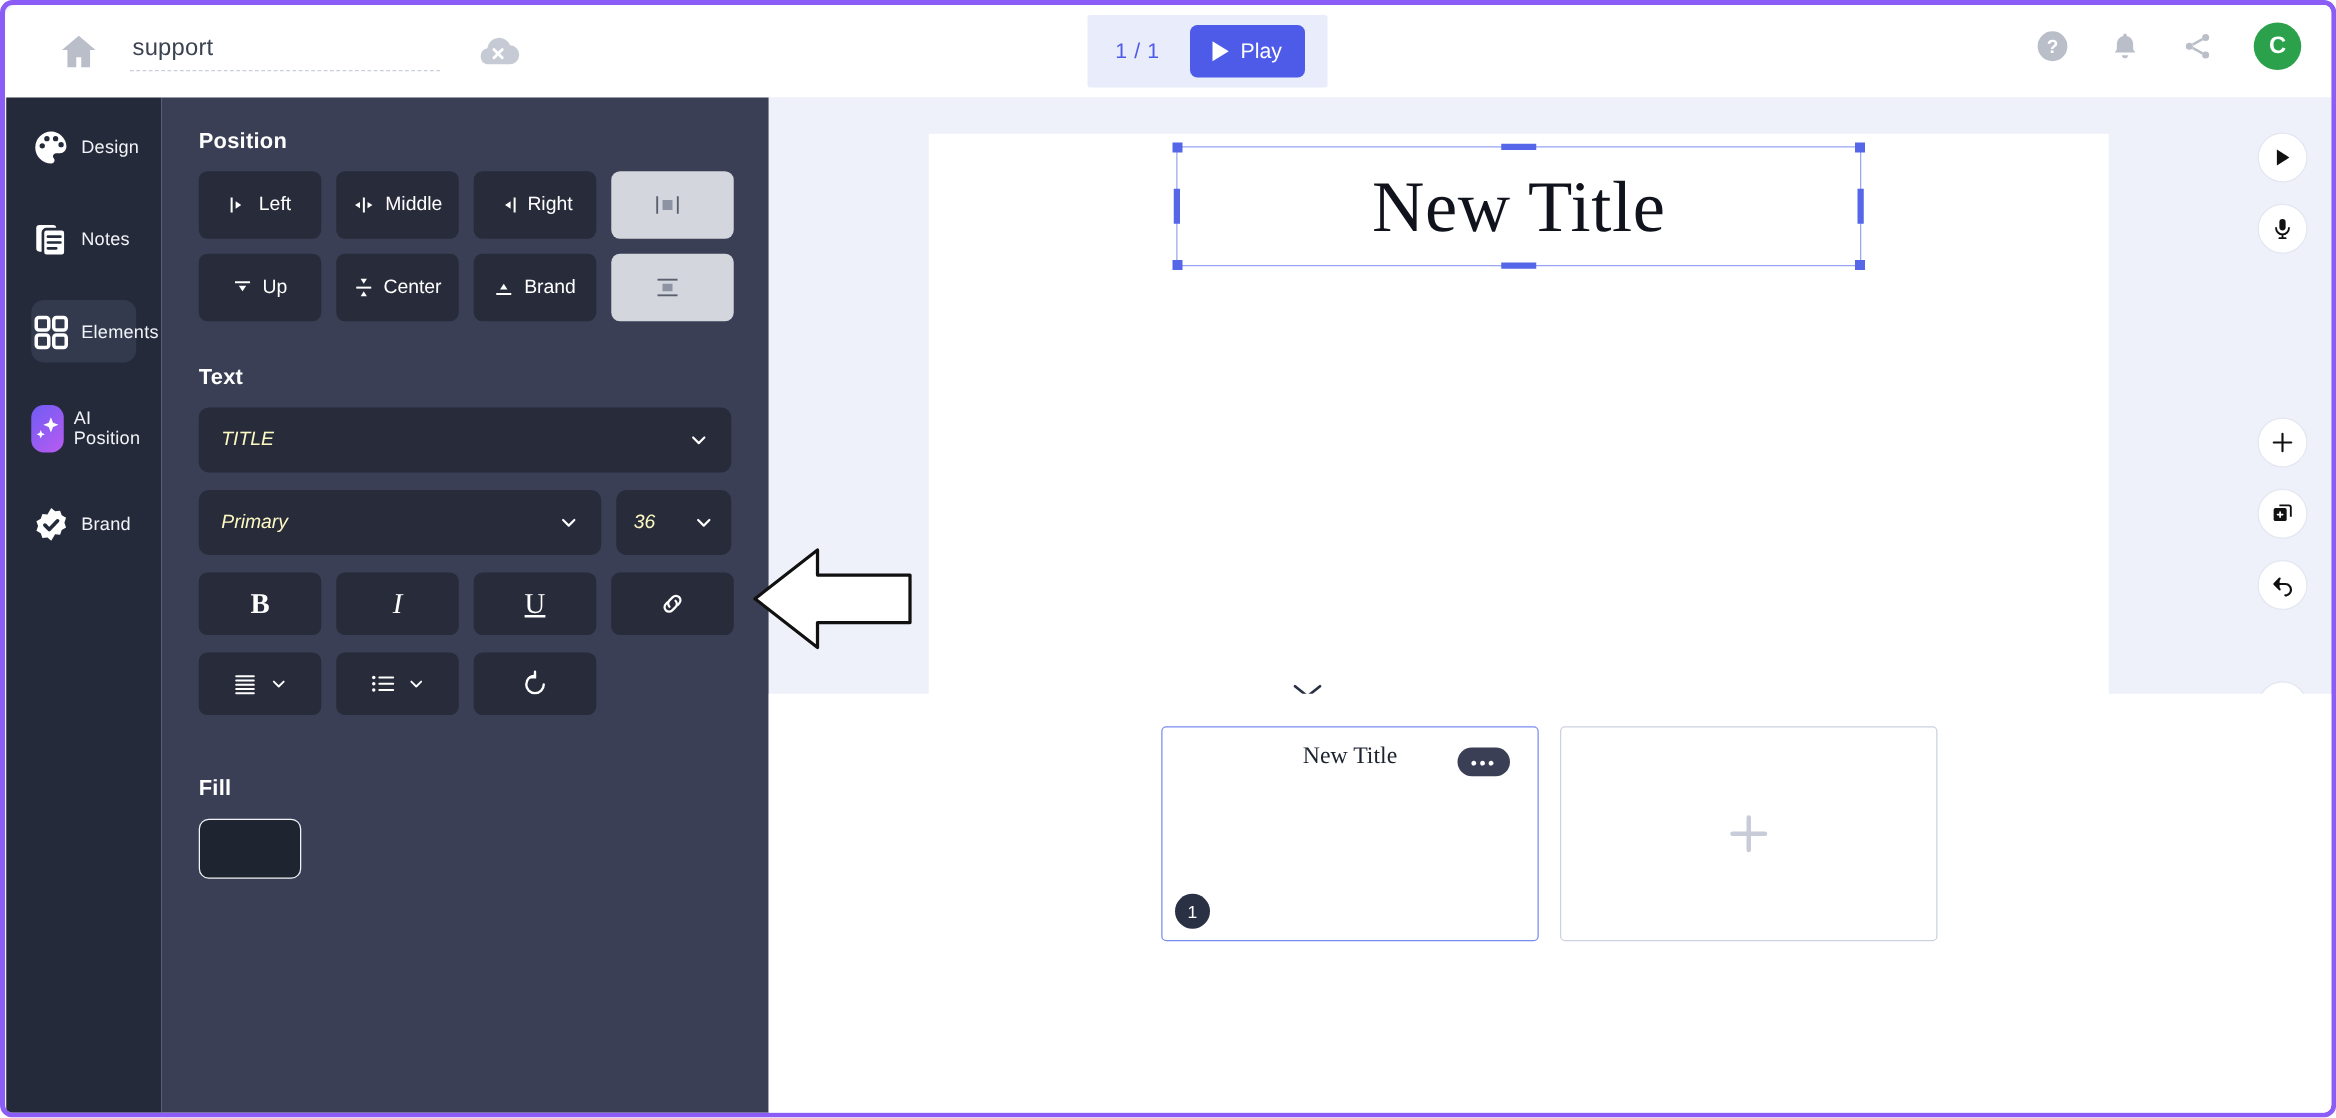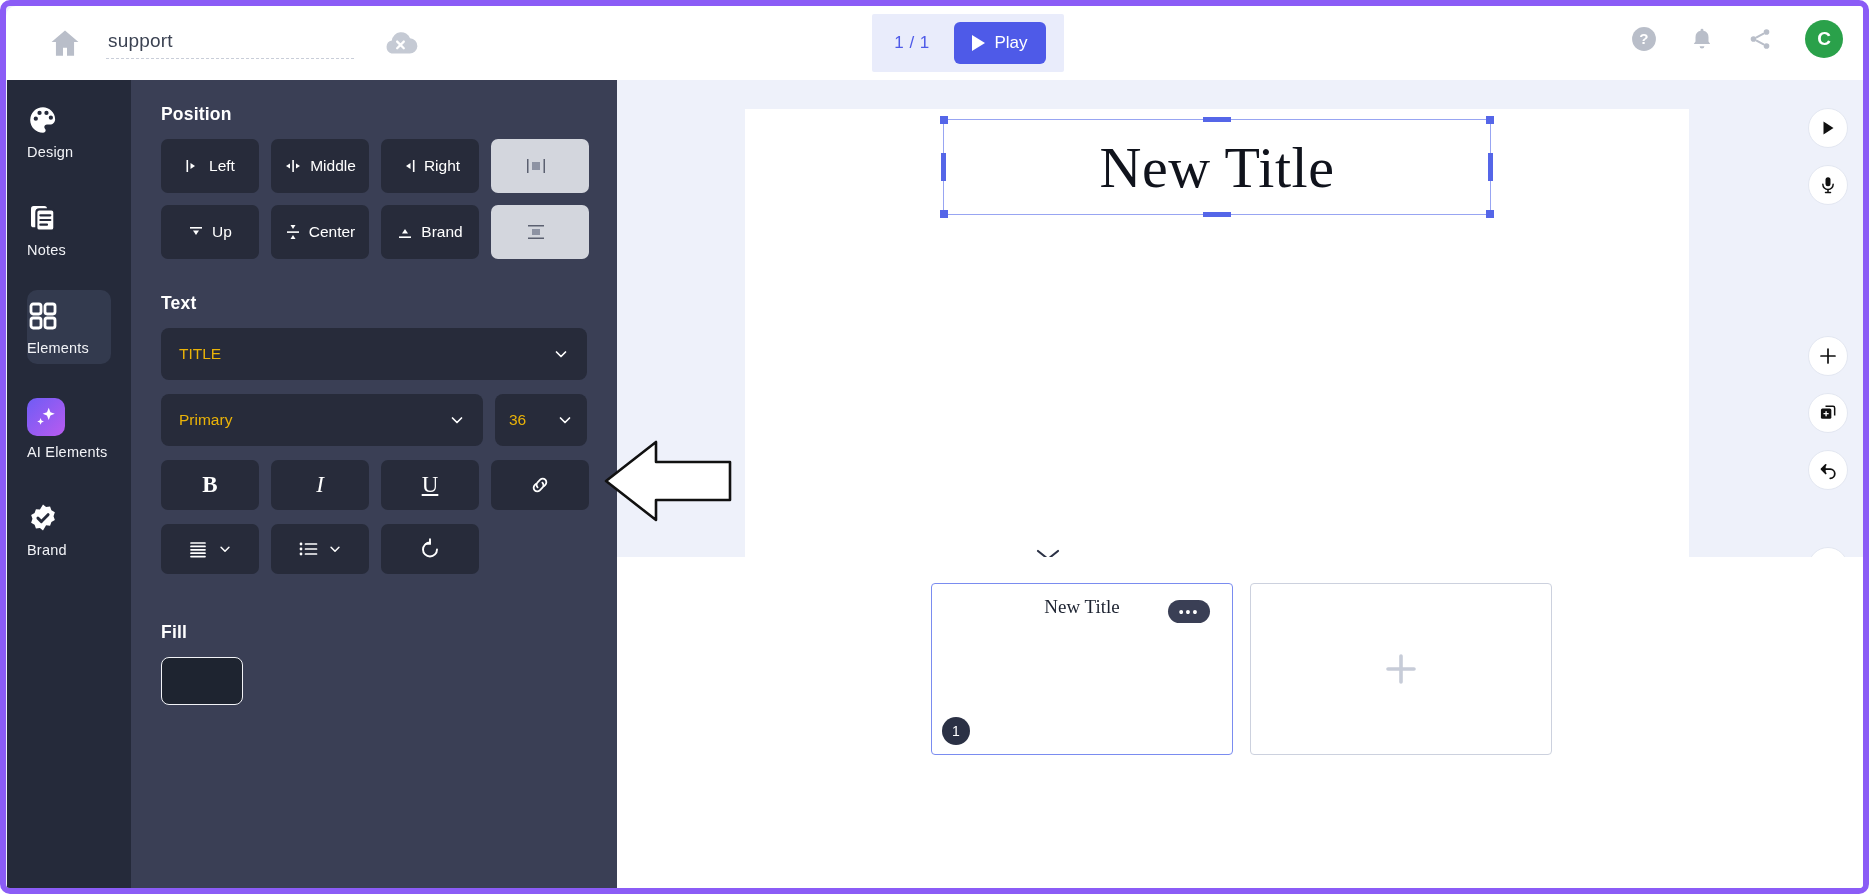--- a/index.html
+++ b/index.html
@@ -6,21 +6,21 @@
   html, body {
     width: 1869px; height: 894px;
     background: #ffffff;
     font-family: "Liberation Sans", sans-serif;
     overflow: hidden;
   }
   #app {
     position: relative;
     width: 1869px; height: 894px;
     background: #eef1fa;
-    border: 6px solid #8b5cf6;
+    border: 4px solid #8b5cf6;
     border-radius: 10px;
     overflow: hidden;
   }
 
   
   .topbar {
     position: absolute; top: 0; left: 0;
     width: 1869px; height: 74px;
     background: #ffffff;
     border-top-left-radius: 10px;
@@ -89,21 +89,21 @@
     width: 124px; height: 819px;
     background: #252a3a;
   }
   .rail-item {
     width: 100%; padding: 14px 0 10px;
     display: flex; flex-direction: column; align-items: center;
     gap: 8px; cursor: pointer;
   }
   .rail-inner {
     width: 84px; padding: 10px 0 8px;
-    display: flex; flex-direction: column; align-items: flex-start; gap: 8px;
+    display: flex; flex-direction: row; align-items: center; gap: 8px;
     border-radius: 10px;
   }
   .rail-item.active .rail-inner { background: #333a4e; }
   .rail-lbl { color: #f2f3f7; font-size: 14.5px; letter-spacing: .2px; }
   .rail-ico { width: 32px; height: 32px; display: block; }
   .ai-tile {
     width: 38px; height: 38px; border-radius: 10px;
     background: linear-gradient(135deg, #6f5cf5 0%, #b95bf0 100%);
     display: flex; align-items: center; justify-content: center;
   }
@@ -127,22 +127,22 @@
     font-family: "Liberation Sans", sans-serif;
   }
   .pbtn.light { background: #d3d6dd; }
   .pbtn svg { flex: none; }
 
   .sec-gap { height: 34px; }
 
   .sel {
     width: 426px; height: 52px; background: #272b3a;
     border-radius: 8px; display: flex; align-items: center;
-    padding: 0 18px; color: #eab308; font-size: 15.5px; cursor: pointer;
-    margin-bottom: 14px; justify-content: space-between;
+    padding: 0 18px; color: #fef9c3; font-size: 15.5px; cursor: pointer;
+    margin-bottom: 14px; justify-content: space-between; font-style: italic;
   }
   .row-sel { display: flex; gap: 12px; margin-bottom: 14px; }
   .sel.primary { width: 322px; margin-bottom: 0; }
   .sel.size { width: 92px; margin-bottom: 0; padding: 16px 14px; }
 
   .fmt-row { display: grid; grid-template-columns: repeat(4, 98px); gap: 12px; margin-bottom: 14px; }
   .fbtn {
     height: 50px; background: #272b3a; border-radius: 7px;
     display: flex; align-items: center; justify-content: center; gap: 8px;
     color: #fff; cursor: pointer; border: none;
@@ -337,21 +337,21 @@
     </div>
 
     <div class="rail-item">
       <div class="rail-inner">
         <span class="ai-tile">
           <svg viewBox="0 0 24 24" width="26" height="26" fill="#fff">
             <path d="M14.5 3.5l1.6 4 4 1.6-4 1.6-1.6 4-1.6-4-4-1.6 4-1.6z"></path>
             <path d="M7 13l.9 2.2 2.2.9-2.2.9L7 19.2l-.9-2.2-2.2-.9 2.2-.9z"></path>
           </svg>
         </span>
-        <span class="rail-lbl">AI Elements</span>
+        <span class="rail-lbl">AI Position</span>
       </div>
     </div>
 
     <div class="rail-item">
       <div class="rail-inner">
         <span class="rail-ico">
           <svg viewBox="0 0 24 24" width="32" height="32">
             <path d="M12 1.8l2.3 1.9 3-.3 1 2.8 2.6 1.5-1 2.9 1 2.9-2.6 1.5-1 2.8-3-.3L12 21.4l-2.3-1.9-3 .3-1-2.8L3.1 15.5l1-2.9-1-2.9 2.6-1.5 1-2.8 3 .3z" fill="#fff"></path>
             <path d="M8.2 12.1l2.6 2.6 5-5.2" stroke="#252a3a" stroke-width="2.2" fill="none" stroke-linecap="round" stroke-linejoin="round"></path>
           </svg>

